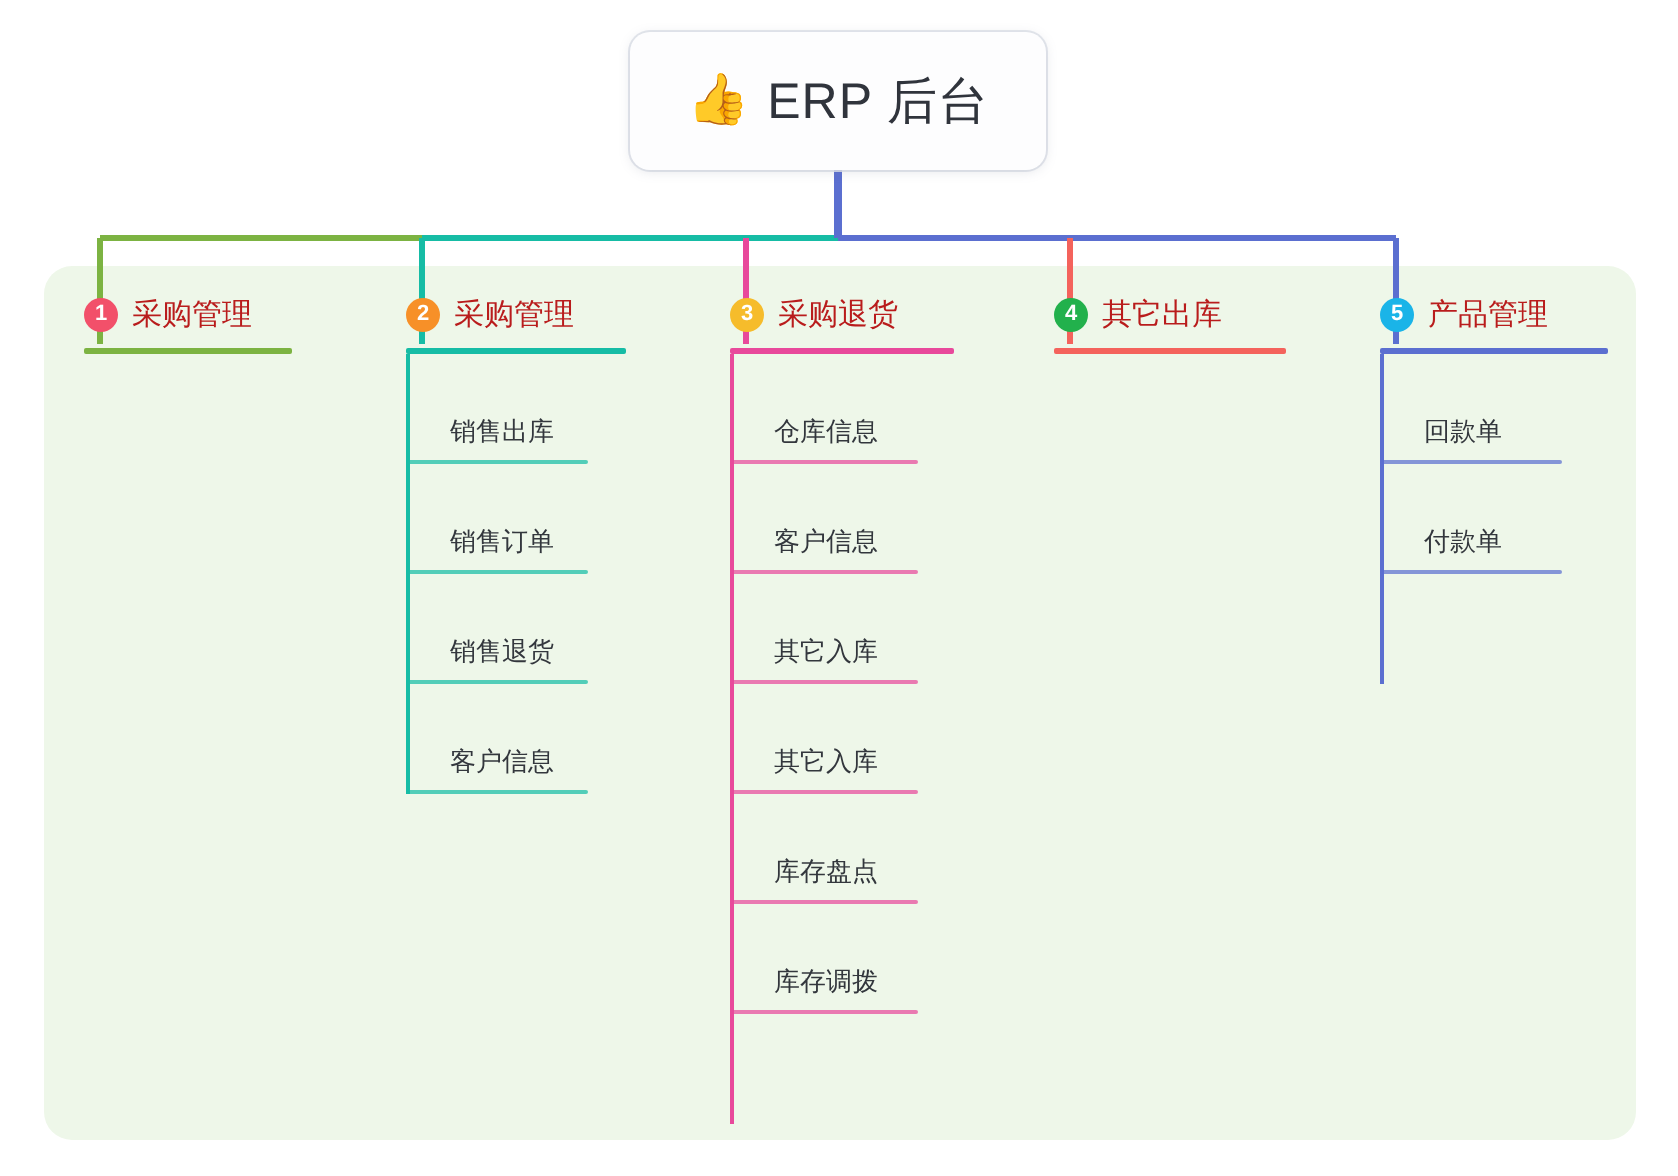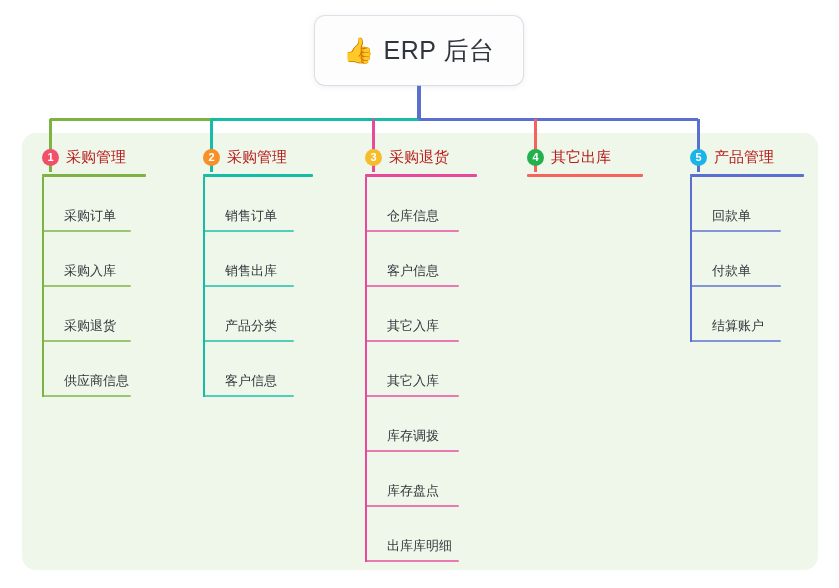--- a/index.html
+++ b/index.html
@@ -156,58 +156,39 @@
     <span id="title-text">ERP 后台</span>
   </div>
 
   <div id="columns">
       <div class="column" style="left: 42px;">
         <div class="col-head">
           <span class="badge" style="background: rgb(242, 80, 106);">1</span>
           <span class="col-title">采购管理</span>
         </div>
         <div class="head-rule" style="width: 104px; background: rgb(124, 179, 66);"></div>
-        <div style="position: relative; margin-top: 0px;">
-          <div class="leaf-spine" style="background: rgb(124, 179, 66); height: 220px;"></div>
-          <div class="leaf">
-            <span class="leaf-label">采购订单</span>
-            <div class="leaf-rule" style="width: 88px; background: rgb(124, 179, 66); opacity: 0.72;"></div>
-          </div>
-          <div class="leaf">
-            <span class="leaf-label">采购入库</span>
-            <div class="leaf-rule" style="width: 88px; background: rgb(124, 179, 66); opacity: 0.72;"></div>
-          </div>
-          <div class="leaf">
-            <span class="leaf-label">采购退货</span>
-            <div class="leaf-rule" style="width: 88px; background: rgb(124, 179, 66); opacity: 0.72;"></div>
-          </div>
-          <div class="leaf">
-            <span class="leaf-label">供应商信息</span>
-            <div class="leaf-rule" style="width: 88px; background: rgb(124, 179, 66); opacity: 0.72;"></div>
-          </div>
-        </div>
       </div>
       <div class="column" style="left: 203px;">
         <div class="col-head">
           <span class="badge" style="background: rgb(247, 144, 40);">2</span>
           <span class="col-title">采购管理</span>
         </div>
         <div class="head-rule" style="width: 110px; background: rgb(22, 188, 165);"></div>
         <div style="position: relative; margin-top: 0px;">
           <div class="leaf-spine" style="background: rgb(22, 188, 165); height: 220px;"></div>
           <div class="leaf">
+            <span class="leaf-label">销售出库</span>
+            <div class="leaf-rule" style="width: 90px; background: rgb(22, 188, 165); opacity: 0.72;"></div>
+          </div>
+          <div class="leaf">
             <span class="leaf-label">销售订单</span>
             <div class="leaf-rule" style="width: 90px; background: rgb(22, 188, 165); opacity: 0.72;"></div>
           </div>
           <div class="leaf">
-            <span class="leaf-label">销售出库</span>
-            <div class="leaf-rule" style="width: 90px; background: rgb(22, 188, 165); opacity: 0.72;"></div>
-          </div>
-          <div class="leaf">
-            <span class="leaf-label">产品分类</span>
+            <span class="leaf-label">销售退货</span>
             <div class="leaf-rule" style="width: 90px; background: rgb(22, 188, 165); opacity: 0.72;"></div>
           </div>
           <div class="leaf">
             <span class="leaf-label">客户信息</span>
             <div class="leaf-rule" style="width: 90px; background: rgb(22, 188, 165); opacity: 0.72;"></div>
           </div>
         </div>
       </div>
       <div class="column" style="left: 365px;">
         <div class="col-head">
@@ -227,29 +208,25 @@
           </div>
           <div class="leaf">
             <span class="leaf-label">其它入库</span>
             <div class="leaf-rule" style="width: 93px; background: rgb(232, 73, 155); opacity: 0.72;"></div>
           </div>
           <div class="leaf">
             <span class="leaf-label">其它入库</span>
             <div class="leaf-rule" style="width: 93px; background: rgb(232, 73, 155); opacity: 0.72;"></div>
           </div>
           <div class="leaf">
+            <span class="leaf-label">库存盘点</span>
+            <div class="leaf-rule" style="width: 93px; background: rgb(232, 73, 155); opacity: 0.72;"></div>
+          </div>
+          <div class="leaf">
             <span class="leaf-label">库存调拨</span>
-            <div class="leaf-rule" style="width: 93px; background: rgb(232, 73, 155); opacity: 0.72;"></div>
-          </div>
-          <div class="leaf">
-            <span class="leaf-label">库存盘点</span>
-            <div class="leaf-rule" style="width: 93px; background: rgb(232, 73, 155); opacity: 0.72;"></div>
-          </div>
-          <div class="leaf">
-            <span class="leaf-label">出库库明细</span>
             <div class="leaf-rule" style="width: 93px; background: rgb(232, 73, 155); opacity: 0.72;"></div>
           </div>
         </div>
       </div>
       <div class="column" style="left: 527px;">
         <div class="col-head">
           <span class="badge" style="background: rgb(34, 177, 76);">4</span>
           <span class="col-title">其它出库</span>
         </div>
         <div class="head-rule" style="width: 116px; background: rgb(244, 99, 92);"></div>
@@ -263,21 +240,17 @@
         <div style="position: relative; margin-top: 0px;">
           <div class="leaf-spine" style="background: rgb(91, 111, 208); height: 165px;"></div>
           <div class="leaf">
             <span class="leaf-label">回款单</span>
             <div class="leaf-rule" style="width: 90px; background: rgb(91, 111, 208); opacity: 0.72;"></div>
           </div>
           <div class="leaf">
             <span class="leaf-label">付款单</span>
             <div class="leaf-rule" style="width: 90px; background: rgb(91, 111, 208); opacity: 0.72;"></div>
           </div>
-          <div class="leaf">
-            <span class="leaf-label">结算账户</span>
-            <div class="leaf-rule" style="width: 90px; background: rgb(91, 111, 208); opacity: 0.72;"></div>
-          </div>
         </div>
       </div>
     </div>
 
 </div>
 
 </body></html>

